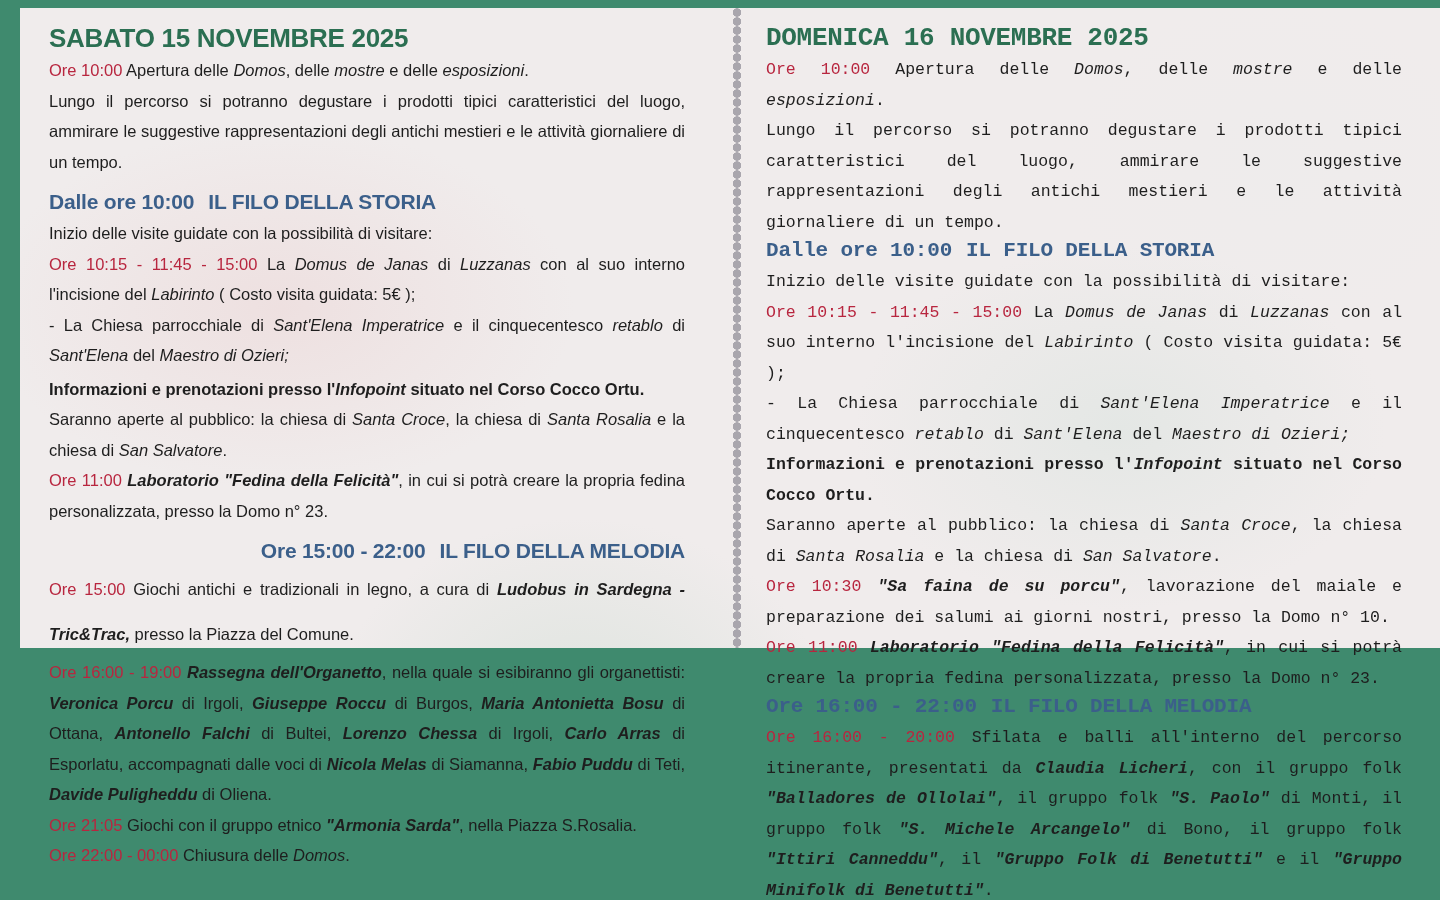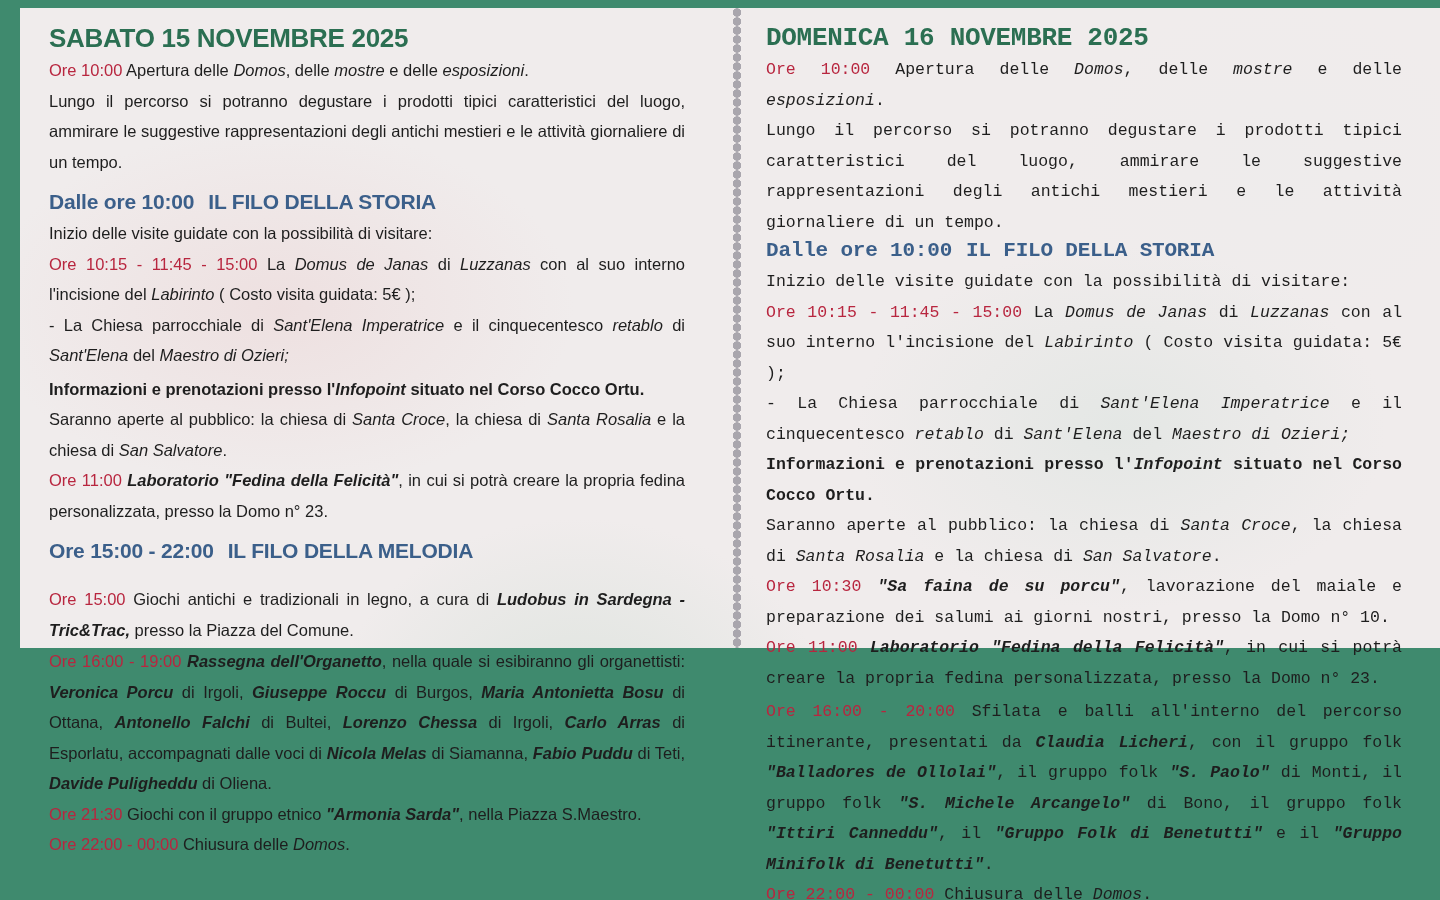--- a/index.html
+++ b/index.html
@@ -78,27 +78,27 @@
     <p class="p"><span class="time">Ore 10:15 - 11:45 - 15:00</span><span> La </span><span class="it">Domus de Janas</span><span> di </span><span class="it">Luzzanas</span><span> con al suo interno l'incisione del </span><span class="it">Labirinto</span><span> ( Costo visita guidata: 5€ );</span></p>
 
     <p class="p"><span>- La Chiesa parrocchiale di </span><span class="it">Sant'Elena Imperatrice</span><span> e il cinquecentesco </span><span class="it">retablo</span><span> di </span><span class="it">Sant'Elena</span><span> del </span><span class="it">Maestro di Ozieri;</span></p>
 
     <p class="p b" style="margin-top:3px;"><span>Informazioni e prenotazioni presso l'</span><span class="it">Infopoint</span><span> situato nel Corso Cocco Ortu.</span></p>
 
     <p class="p"><span>Saranno aperte al pubblico: la chiesa di </span><span class="it">Santa Croce</span><span>, la chiesa di </span><span class="it">Santa Rosalia</span><span> e la chiesa di </span><span class="it">San Salvatore</span><span>.</span></p>
 
     <p class="p"><span class="time">Ore 11:00</span> <span class="bi">Laboratorio "Fedina della Felicità"</span><span>, in cui si potrà creare la propria fedina personalizzata, presso la Domo n° 23.</span></p>
 
-    <h2 class="section-title" style="margin-top:12px;"><span>Ore 15:00 - 22:00</span><span class="gap"></span><span>IL FILO DELLA MELODIA</span></h2>
+    <h2 class="section-title" style="margin-top:12px;text-align:right;"><span>Ore 15:00 - 22:00</span><span class="gap"></span><span>IL FILO DELLA MELODIA</span></h2>
 
-    <p class="p" style="margin-top:20px; line-height:31px;"><span class="time">Ore 15:00</span><span> Giochi antichi e tradizionali in legno, a cura di </span><span class="bi">Ludobus in Sardegna - Tric&amp;Trac,</span><span> presso la Piazza del Comune.</span></p>
+    <p class="p" style="margin-top:3px; line-height:45px;"><span class="time">Ore 15:00</span><span> Giochi antichi e tradizionali in legno, a cura di </span><span class="bi">Ludobus in Sardegna - Tric&amp;Trac,</span><span> presso la Piazza del Comune.</span></p>
 
     <p class="p"><span class="time">Ore 16:00 - 19:00</span> <span class="bi">Rassegna dell'Organetto</span><span>, nella quale si esibiranno gli organettisti: </span><span class="bi">Veronica Porcu</span><span> di Irgoli, </span><span class="bi">Giuseppe Roccu</span><span> di Burgos, </span><span class="bi">Maria Antonietta Bosu</span><span> di Ottana, </span><span class="bi">Antonello Falchi</span><span> di Bultei, </span><span class="bi">Lorenzo Chessa</span><span> di Irgoli, </span><span class="bi">Carlo Arras</span><span> di Esporlatu, accompagnati dalle voci di </span><span class="bi">Nicola Melas</span><span> di Siamanna, </span><span class="bi">Fabio Puddu</span><span> di Teti, </span><span class="bi">Davide Puligheddu</span><span> di Oliena.</span></p>
 
-    <p class="p"><span class="time">Ore 21:30</span><span> Giochi con il gruppo etnico </span><span class="bi">"Armonia Sarda"</span><span>, nella Piazza S.Maestro.</span></p>
+    <p class="p"><span class="time">Ore 21:05</span><span> Giochi con il gruppo etnico </span><span class="bi">"Armonia Sarda"</span><span>, nella Piazza S.Rosalia.</span></p>
 
     <p class="p"><span class="time">Ore 22:00 - 00:00</span><span> Chiusura delle </span><span class="it">Domos</span><span>.</span></p>
   </div>
 
   <div class="divider"></div>
 
   <div class="column col-right">
     <h1 class="day-title">DOMENICA 16 NOVEMBRE 2025</h1>
 
     <p class="p"><span class="time">Ore 10:00</span><span> Apertura delle </span><span class="it">Domos</span><span>, delle </span><span class="it">mostre</span><span> e delle </span><span class="it">esposizioni</span><span>.</span></p>
@@ -115,19 +115,20 @@
 
     <p class="p b"><span>Informazioni e prenotazioni presso l'</span><span class="it">Infopoint</span><span> situato nel Corso Cocco Ortu.</span></p>
 
     <p class="p"><span>Saranno aperte al pubblico: la chiesa di </span><span class="it">Santa Croce</span><span>, la chiesa di </span><span class="it">Santa Rosalia</span><span> e la chiesa di </span><span class="it">San Salvatore</span><span>.</span></p>
 
 
     <p class="p"><span class="time">Ore 10:30</span> <span class="bi">"Sa faina de su porcu"</span><span>, lavorazione del maiale e preparazione dei salumi ai giorni nostri, presso la Domo n° 10.</span></p>
 
     <p class="p"><span class="time">Ore 11:00</span> <span class="bi">Laboratorio "Fedina della Felicità"</span><span>, in cui si potrà creare la propria fedina personalizzata, presso la Domo n° 23.</span></p>
 
+    <h2 class="section-title"><span>Ore 16:00 - 22:00</span><span class="gap"></span><span>IL FILO DELLA MELODIA</span></h2>
 
     <p class="p" style="margin-top:3px;"><span class="time">Ore 16:00 - 20:00</span><span> Sfilata e balli all'interno del percorso itinerante, presentati da </span><span class="bi">Claudia Licheri</span><span>, con il gruppo folk </span><span class="bi">"Balladores de Ollolai"</span><span>, il gruppo folk </span><span class="bi">"S. Paolo"</span><span> di Monti, il gruppo folk </span><span class="bi">"S. Michele Arcangelo"</span><span> di Bono, il gruppo folk </span><span class="bi">"Ittiri Canneddu"</span><span>, il </span><span class="bi">"Gruppo Folk di Benetutti"</span><span> e il </span><span class="bi">"Gruppo Minifolk di Benetutti"</span><span>.</span></p>
 
 
     <p class="p"><span class="time">Ore 22:00 - 00:00</span><span> Chiusura delle </span><span class="it">Domos</span><span>.</span></p>
   </div>
 </div>
 
 </body></html>

